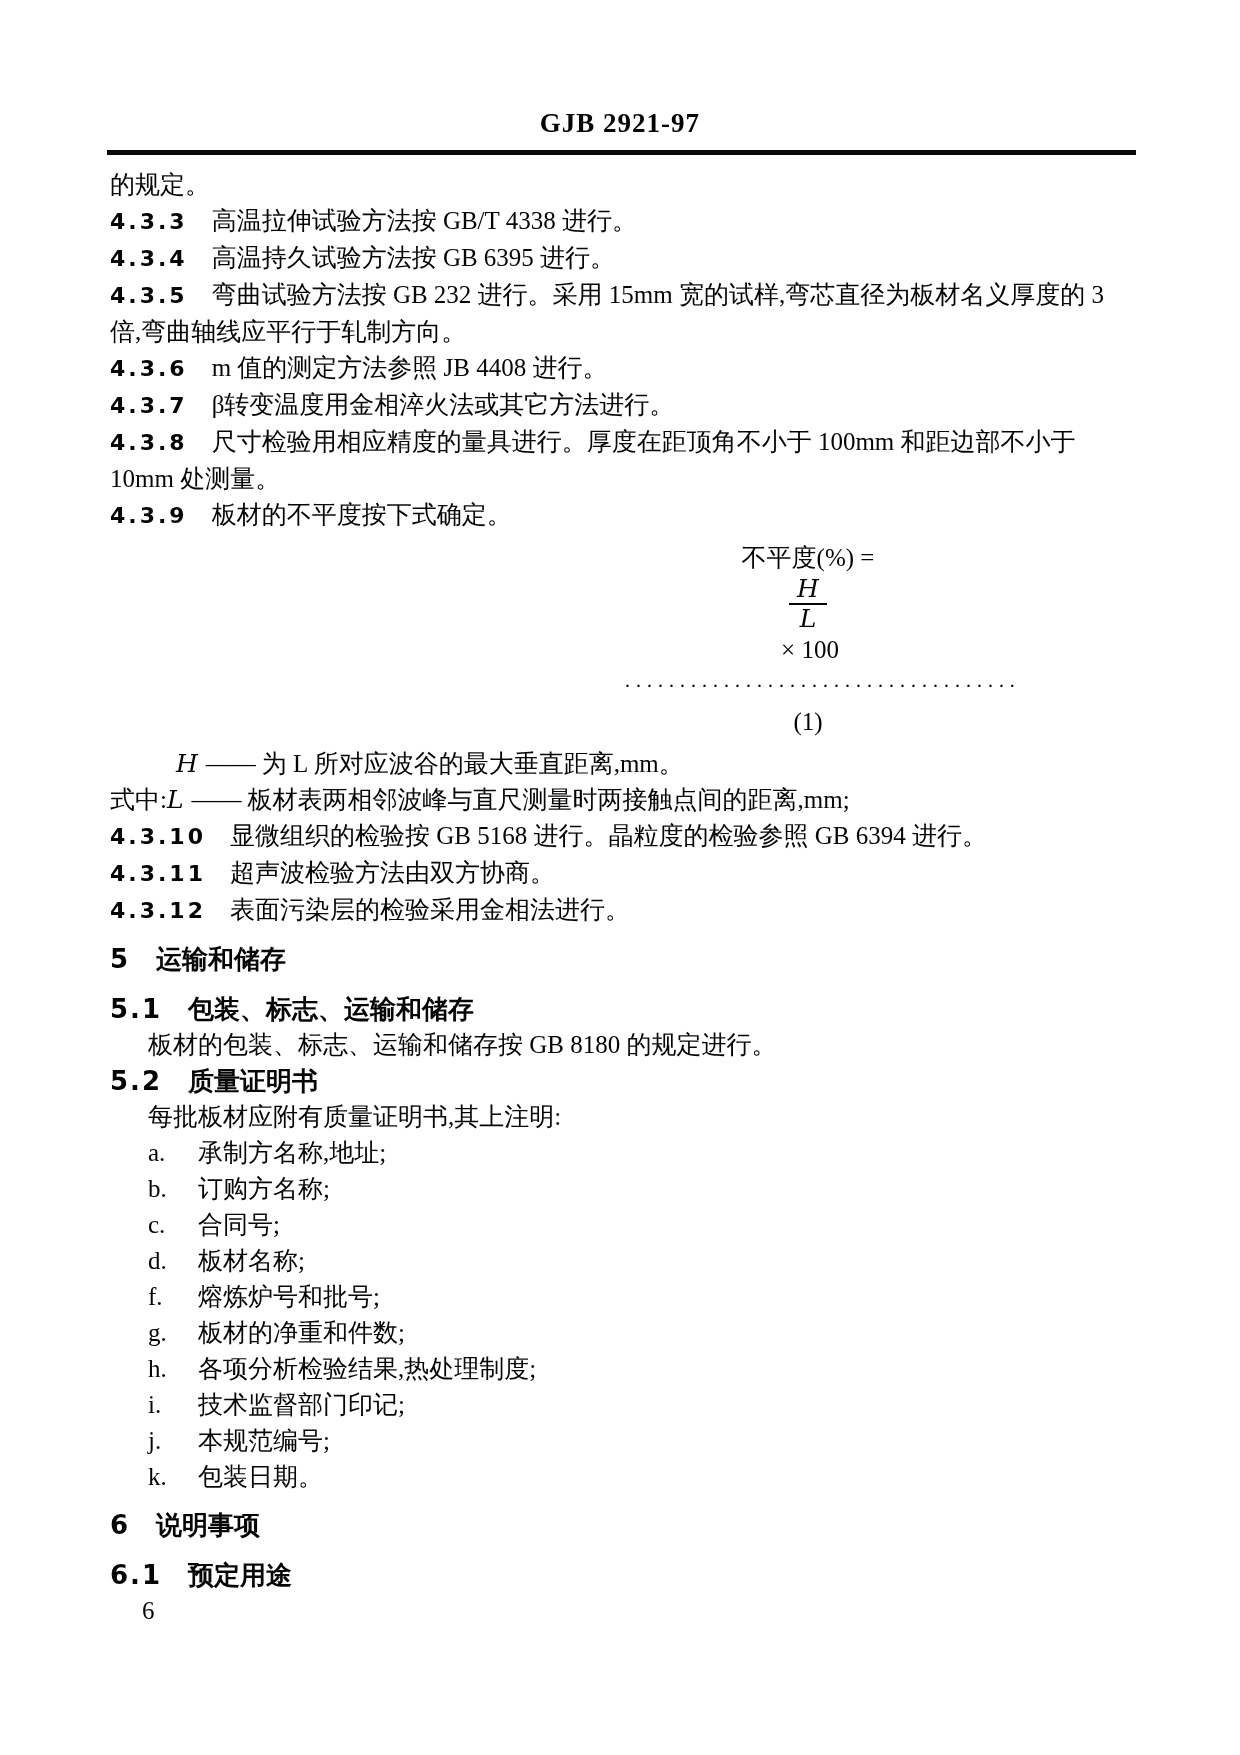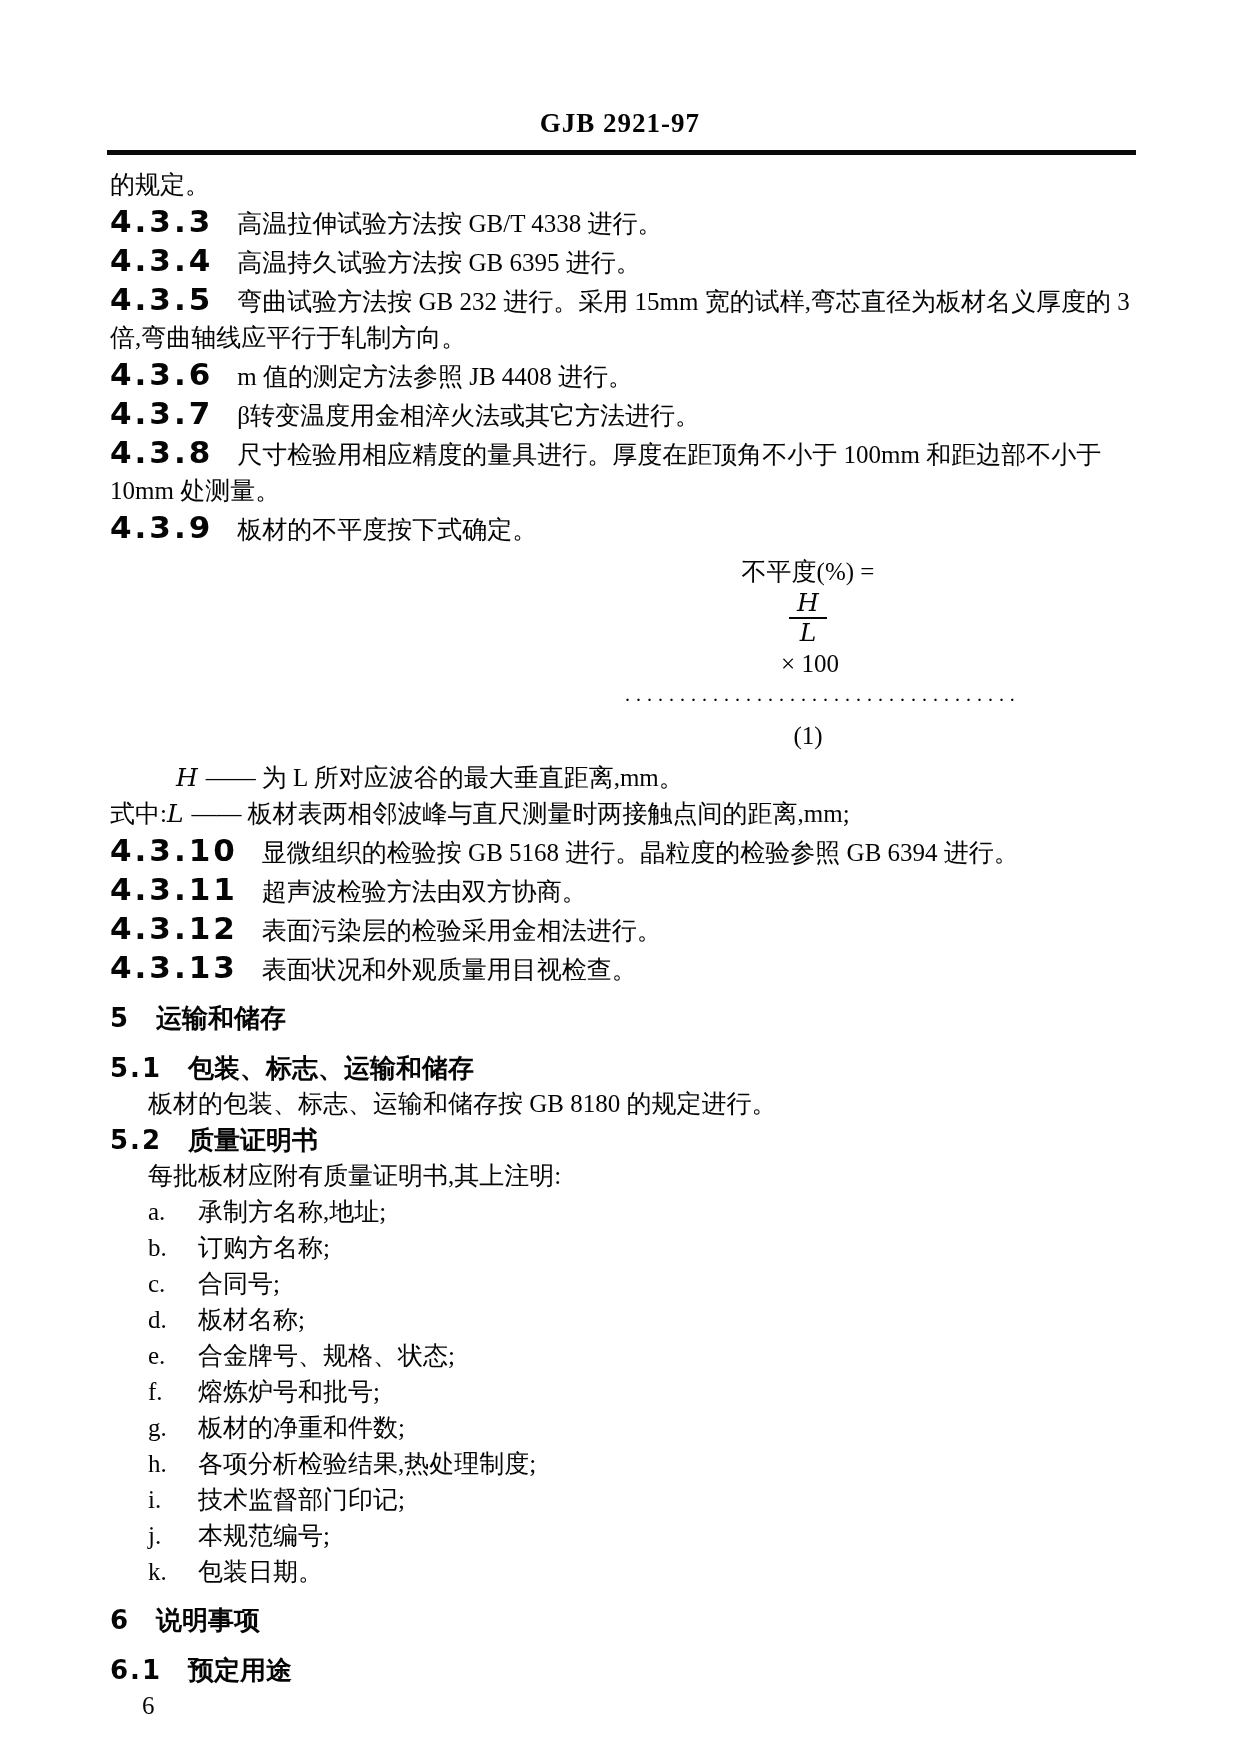--- a/index.html
+++ b/index.html
@@ -31,21 +31,21 @@
   }
   .content {
     padding: 12px 106px 0 110px;
     font-size: 25px;
     line-height: 36px;
   }
   .content p { margin: 0; }
   .clause .num {
     font-family: "DejaVu Sans", "Liberation Sans", sans-serif;
     font-weight: bold;
-    font-size: 31px;
+    font-size: 22px;
     letter-spacing: 3px;
     margin-right: 24px;
     white-space: nowrap;
   }
   .indent { padding-left: 38px; }
   .sec-h1, .sec-h2 {
     font-family: "DejaVu Sans", "Liberation Sans", sans-serif;
     font-weight: bold;
     font-size: 26px;
     line-height: 36px;
@@ -149,37 +149,35 @@
     <p class="def-line def-indent"><span class="math-var">H</span><span class="dash">——</span><span>为 L 所对应波谷的最大垂直距离,mm。</span></p>
 
     <p class="def-line"><span>式中:</span><span class="math-var">L</span><span class="dash">——</span><span>板材表两相邻波峰与直尺测量时两接触点间的距离,mm;</span></p>
 
     <p class="clause"><span class="num">4.3.10</span><span>显微组织的检验按 GB 5168 进行。晶粒度的检验参照 GB 6394 进行。</span></p>
 
     <p class="clause"><span class="num">4.3.11</span><span>超声波检验方法由双方协商。</span></p>
 
     <p class="clause"><span class="num">4.3.12</span><span>表面污染层的检验采用金相法进行。</span></p>
 
-    <p class="clause"><span class="num">4.3.13</span><span>表面状况和外观质量用目视检查。</span></p>
 
     <p class="sec-h1"><span class="hnum">5</span><span>运输和储存</span></p>
 
     <p class="sec-h2"><span class="hnum">5.1</span><span>包装、标志、运输和储存</span></p>
 
     <p class="indent">板材的包装、标志、运输和储存按 GB 8180 的规定进行。</p>
 
     <p class="sec-h2"><span class="hnum">5.2</span><span>质量证明书</span></p>
 
     <p class="indent">每批板材应附有质量证明书,其上注明:</p>
 
     <p class="cert-item"><span class="letter">a.</span><span>承制方名称,地址;</span></p>
     <p class="cert-item"><span class="letter">b.</span><span>订购方名称;</span></p>
     <p class="cert-item"><span class="letter">c.</span><span>合同号;</span></p>
     <p class="cert-item"><span class="letter">d.</span><span>板材名称;</span></p>
-    <p class="cert-item"><span class="letter">e.</span><span>合金牌号、规格、状态;</span></p>
     <p class="cert-item"><span class="letter">f.</span><span>熔炼炉号和批号;</span></p>
     <p class="cert-item"><span class="letter">g.</span><span>板材的净重和件数;</span></p>
     <p class="cert-item"><span class="letter">h.</span><span>各项分析检验结果,热处理制度;</span></p>
     <p class="cert-item"><span class="letter">i.</span><span>技术监督部门印记;</span></p>
     <p class="cert-item"><span class="letter">j.</span><span>本规范编号;</span></p>
     <p class="cert-item"><span class="letter">k.</span><span>包装日期。</span></p>
 
     <p class="sec-h1"><span class="hnum">6</span><span>说明事项</span></p>
 
     <p class="sec-h2"><span class="hnum">6.1</span><span>预定用途</span></p>

